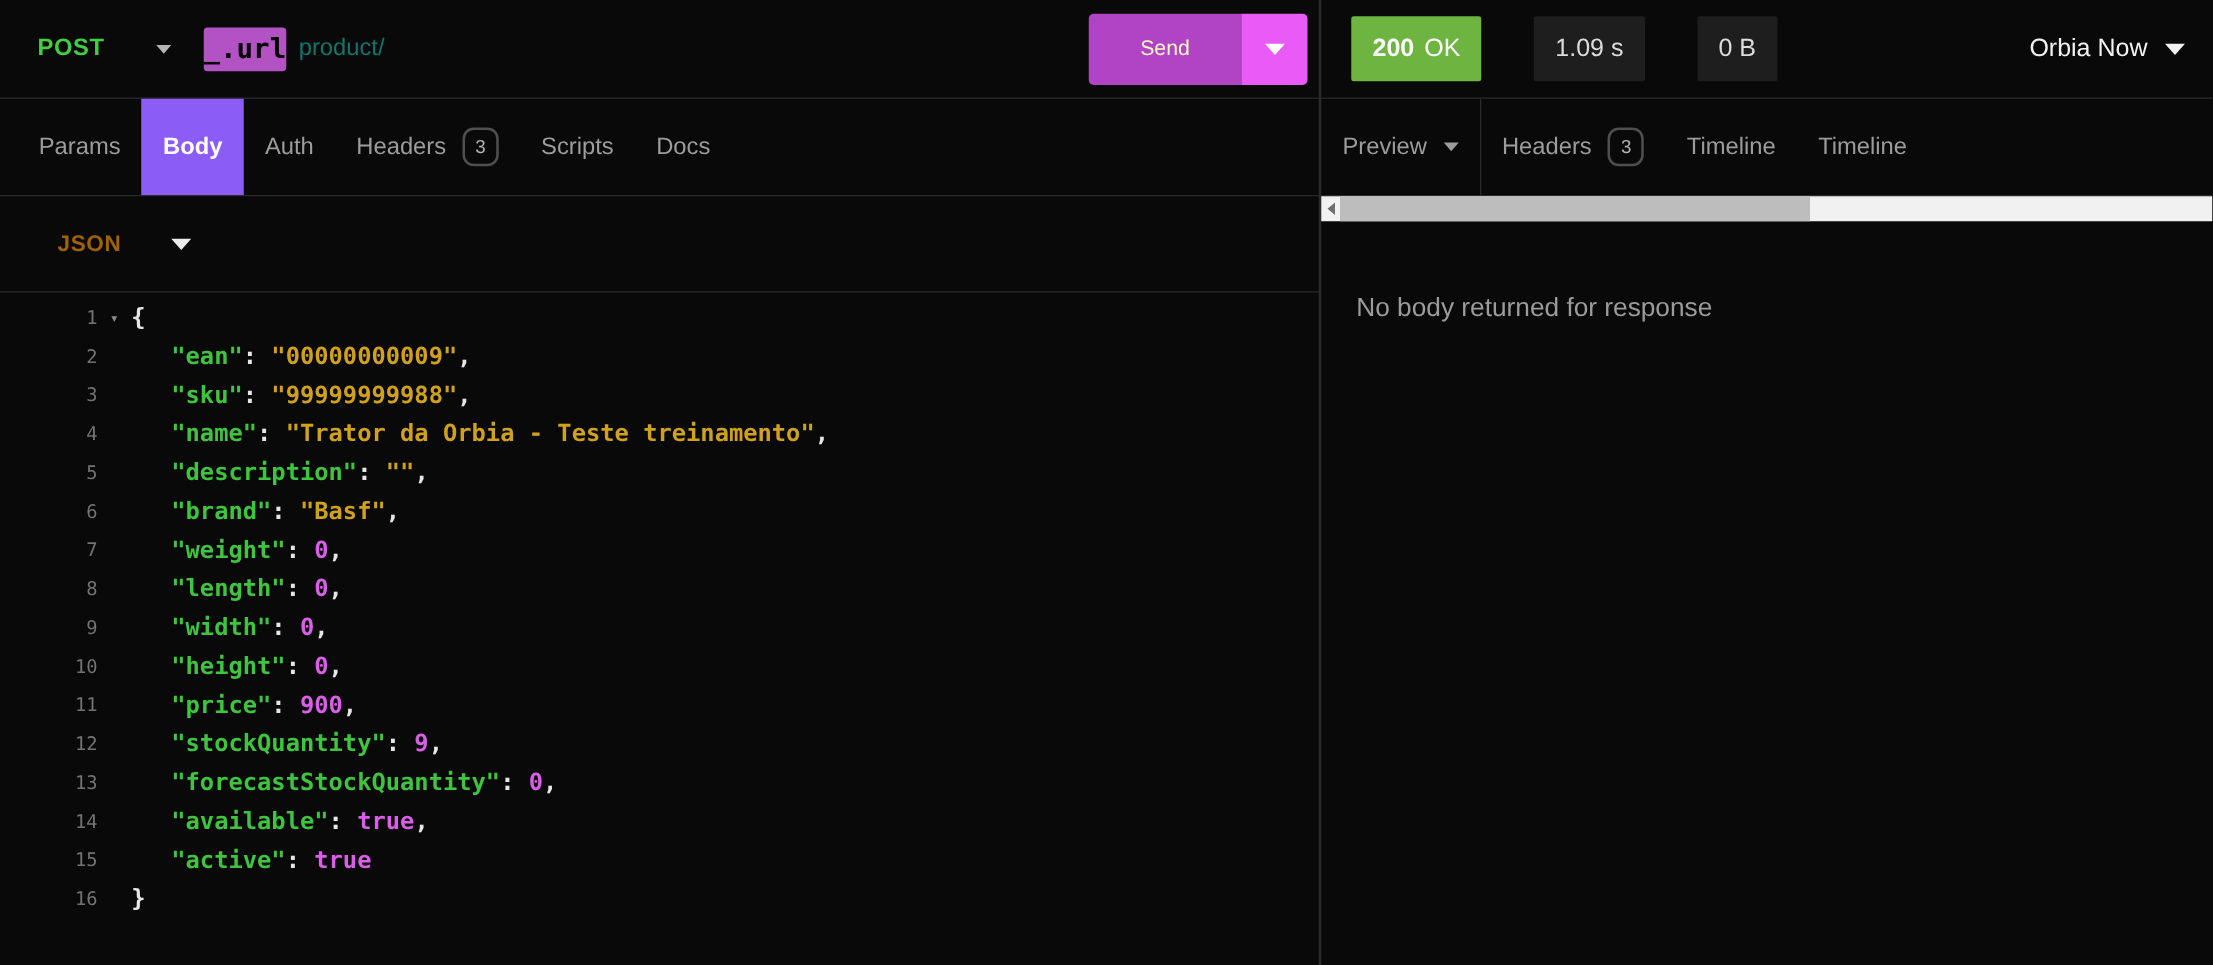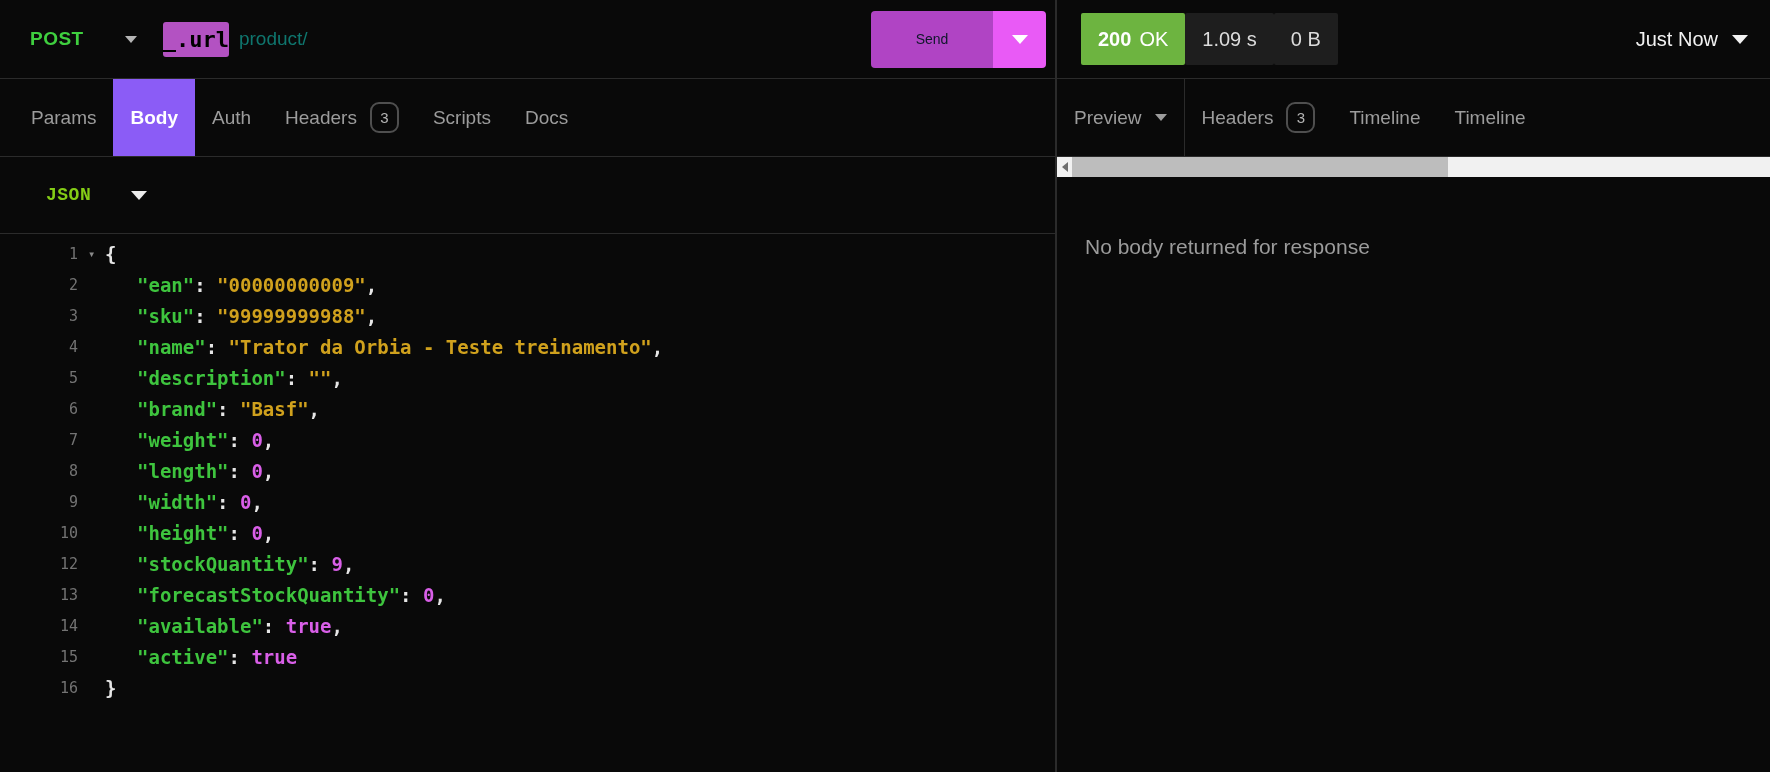--- a/index.html
+++ b/index.html
@@ -28,44 +28,44 @@
   
   .topbar{height:79px;border-bottom:1px solid var(--border);display:flex;align-items:center;flex-shrink:0;}
   .url-bar{padding-left:30px;}
   .method{color:var(--method-green);font-size:19px;font-weight:600;letter-spacing:.5px;display:flex;align-items:center;cursor:pointer;gap:29px;}
   .tri{width:0;height:0;border-left:6px solid transparent;border-right:6px solid transparent;border-top:7px solid #b5b5b5;display:inline-block;}
   .method .tri{margin-left:12px;}
   .url-field{display:flex;align-items:center;margin-left:26px;flex:1;}
   .var-badge{background:var(--var-purple);color:#000000;font-family:"DejaVu Sans Mono",monospace;font-weight:700;font-size:22px;padding:5px 0;border-radius:3px;}
   .url-path{color:#0f766e;font-size:19px;margin-left:10px;}
   .send-btn{display:flex;height:57px;margin-right:9px;flex-shrink:0;cursor:pointer;}
-  .send-main{background:var(--send-purple);color:#0f172a;font-size:14px;width:122px;display:flex;align-items:center;justify-content:center;border-radius:4px 0 0 4px;}
+  .send-main{background:var(--send-purple);color:#fef9c3;font-size:17px;width:122px;display:flex;align-items:center;justify-content:center;border-radius:4px 0 0 4px;}
   .send-caret{background:var(--send-pink);width:53px;display:flex;align-items:center;justify-content:center;border-radius:0 4px 4px 0;}
   .send-caret .tri{border-top-color:#fff;border-left-width:8px;border-right-width:8px;border-top-width:9px;}
 
   .meta-bar{padding-left:24px;}
   .badge{height:52px;display:flex;align-items:center;padding:0 17px;font-size:20px;border-radius:2px;}
   .status-badge{background:var(--status-green);color:#fff;}
   .status-code{font-weight:700;margin-right:8px;}
-  .gray-badge{background:var(--meta-bg);color:#dcdcdc;}
+  .gray-badge{background:var(--meta-bg);color:#dcdcdc;margin-left:42px;}
   .time-ago{margin-left:auto;margin-right:22px;display:flex;align-items:center;color:#f2f2f2;font-size:20px;cursor:pointer;}
   .time-ago .tri{margin-left:14px;border-top-color:#f2f2f2;border-left-width:8px;border-right-width:8px;border-top-width:9px;}
 
   
   .tabs{height:78px;border-bottom:1px solid var(--border);display:flex;align-items:stretch;flex-shrink:0;}
   .tabs-left{padding-left:14px;}
   .tab{display:flex;align-items:center;padding:0 17px;color:var(--tab-text);font-size:19px;cursor:pointer;}
   .tab.active{background:#8b5cf6;color:#fff;font-weight:700;}
   .count-badge{margin-left:13px;min-width:29px;height:31px;border:2px solid #4f4f4f;border-radius:9px;color:#b4b4b4;font-size:15px;display:flex;align-items:center;justify-content:center;font-weight:400;}
   .tab .tri{margin-left:13px;border-top-color:#9c9c9c;}
   .vdiv{width:1px;background:var(--border);}
 
   
   .mode-row{height:77px;border-bottom:1px solid var(--border);display:flex;align-items:center;padding-left:46px;flex-shrink:0;}
-  .mode-label{color:#84cc16;font-weight:700;font-size:18px;letter-spacing:.5px;font-family:Liberation Mono, monospace;}
+  .mode-label{color:#a16207;font-weight:700;font-size:18px;letter-spacing:.5px;}
   .mode-row .tri{margin-left:40px;border-top-color:#ececec;border-left-width:8px;border-right-width:8px;border-top-width:9px;cursor:pointer;}
 
   
   .editor{flex:1;padding-top:5px;overflow:hidden;cursor:text;}
   .code-line{display:flex;height:31px;line-height:31px;font-family:"DejaVu Sans Mono",monospace;font-size:19px;font-weight:700;white-space:pre;}
   .lnum{width:78px;text-align:right;color:var(--lnum);font-size:15px;font-weight:400;flex-shrink:0;}
   .fold{width:27px;text-align:center;color:#8a8a8a;font-size:12px;flex-shrink:0;}
   .tok-key{color:var(--key-green);}
   .tok-str{color:var(--str-yellow);}
   .tok-num{color:var(--num-magenta);}
@@ -137,39 +137,40 @@
         <div class="code-line"><span class="lnum">1</span><span class="fold">▾</span><span style="padding-left: 0px;"><span class="tok-punc">{</span></span></div>
         <div class="code-line"><span class="lnum">2</span><span class="fold"></span><span style="padding-left: 32px;"><span class="tok-key">"ean"</span><span class="tok-punc">: </span><span class="tok-str">"00000000009"</span><span class="tok-punc">,</span></span></div>
         <div class="code-line"><span class="lnum">3</span><span class="fold"></span><span style="padding-left: 32px;"><span class="tok-key">"sku"</span><span class="tok-punc">: </span><span class="tok-str">"99999999988"</span><span class="tok-punc">,</span></span></div>
         <div class="code-line"><span class="lnum">4</span><span class="fold"></span><span style="padding-left: 32px;"><span class="tok-key">"name"</span><span class="tok-punc">: </span><span class="tok-str">"Trator da Orbia - Teste treinamento"</span><span class="tok-punc">,</span></span></div>
         <div class="code-line"><span class="lnum">5</span><span class="fold"></span><span style="padding-left: 32px;"><span class="tok-key">"description"</span><span class="tok-punc">: </span><span class="tok-str">""</span><span class="tok-punc">,</span></span></div>
         <div class="code-line"><span class="lnum">6</span><span class="fold"></span><span style="padding-left: 32px;"><span class="tok-key">"brand"</span><span class="tok-punc">: </span><span class="tok-str">"Basf"</span><span class="tok-punc">,</span></span></div>
         <div class="code-line"><span class="lnum">7</span><span class="fold"></span><span style="padding-left: 32px;"><span class="tok-key">"weight"</span><span class="tok-punc">: </span><span class="tok-num">0</span><span class="tok-punc">,</span></span></div>
         <div class="code-line"><span class="lnum">8</span><span class="fold"></span><span style="padding-left: 32px;"><span class="tok-key">"length"</span><span class="tok-punc">: </span><span class="tok-num">0</span><span class="tok-punc">,</span></span></div>
         <div class="code-line"><span class="lnum">9</span><span class="fold"></span><span style="padding-left: 32px;"><span class="tok-key">"width"</span><span class="tok-punc">: </span><span class="tok-num">0</span><span class="tok-punc">,</span></span></div>
         <div class="code-line"><span class="lnum">10</span><span class="fold"></span><span style="padding-left: 32px;"><span class="tok-key">"height"</span><span class="tok-punc">: </span><span class="tok-num">0</span><span class="tok-punc">,</span></span></div>
+        <div class="code-line"><span class="lnum">11</span><span class="fold"></span><span style="padding-left: 32px;"><span class="tok-key">"price"</span><span class="tok-punc">: </span><span class="tok-num">900</span><span class="tok-punc">,</span></span></div>
         <div class="code-line"><span class="lnum">12</span><span class="fold"></span><span style="padding-left: 32px;"><span class="tok-key">"stockQuantity"</span><span class="tok-punc">: </span><span class="tok-num">9</span><span class="tok-punc">,</span></span></div>
         <div class="code-line"><span class="lnum">13</span><span class="fold"></span><span style="padding-left: 32px;"><span class="tok-key">"forecastStockQuantity"</span><span class="tok-punc">: </span><span class="tok-num">0</span><span class="tok-punc">,</span></span></div>
         <div class="code-line"><span class="lnum">14</span><span class="fold"></span><span style="padding-left: 32px;"><span class="tok-key">"available"</span><span class="tok-punc">: </span><span class="tok-bool">true</span><span class="tok-punc">,</span></span></div>
         <div class="code-line"><span class="lnum">15</span><span class="fold"></span><span style="padding-left: 32px;"><span class="tok-key">"active"</span><span class="tok-punc">: </span><span class="tok-bool">true</span></span></div>
         <div class="code-line"><span class="lnum">16</span><span class="fold"></span><span style="padding-left: 0px;"><span class="tok-punc">}</span></span></div>
       </div>
   </div>
 
   <div class="panel-right">
 
     <div class="topbar meta-bar">
       <div class="badge status-badge">
         <span class="status-code">200</span>
         <span>OK</span>
       </div>
       <div class="badge gray-badge">1.09 s</div>
       <div class="badge gray-badge">0 B</div>
       <div class="time-ago">
-        <span>Just Now</span>
+        <span>Orbia Now</span>
         <span class="tri"></span>
       </div>
     </div>
 
     <div class="tabs" id="response-tabs">
         <div class="tab">
           <span>Preview</span>
           <span class="tri"></span>
         </div>
         <div class="vdiv"></div>

